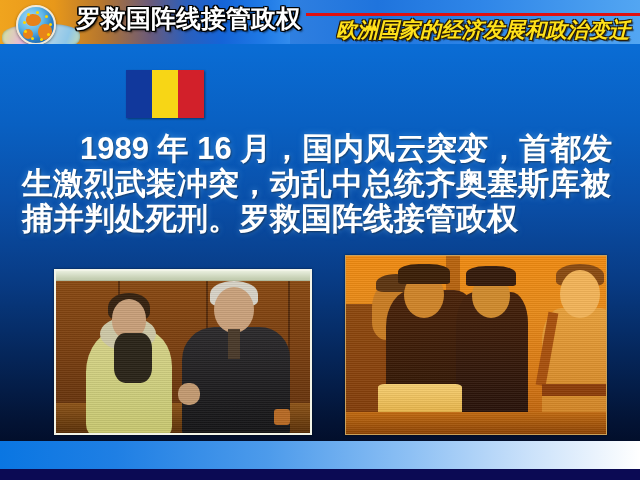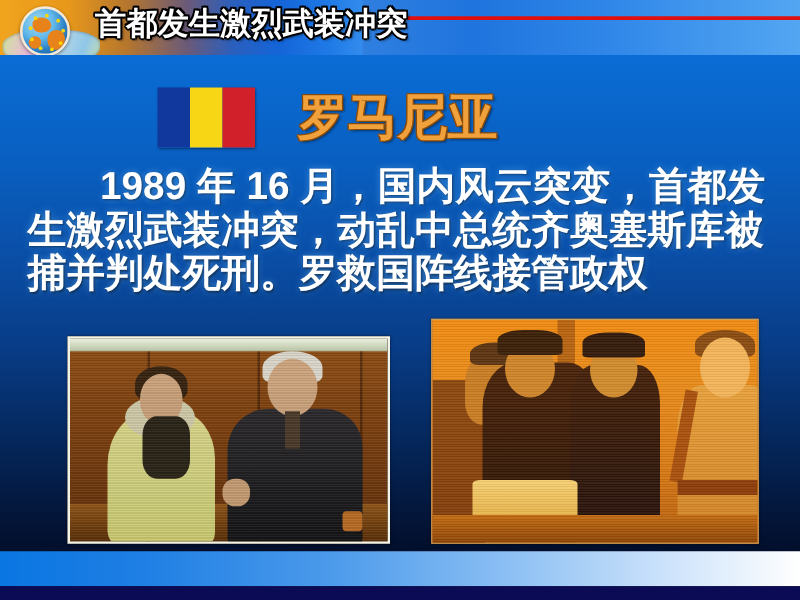--- a/index.html
+++ b/index.html
@@ -262,30 +262,30 @@
         <div class="star" style="left:27px;top:8px;"></div>
         <div class="star" style="left:31px;top:16px;"></div>
         <div class="star" style="left:29px;top:26px;"></div>
         <div class="star" style="left:22px;top:31px;"></div>
         <div class="star" style="left:13px;top:30px;"></div>
         <div class="star" style="left:6px;top:23px;"></div>
         <div class="star" style="left:5px;top:14px;"></div>
       </div>
     </div>
 
-    <div class="hdr-title1">首都发生激烈武装冲突</div>
+    <div class="hdr-title1">罗救国阵线接管政权</div>
+    <div class="hdr-title2">欧洲国家的经济发展和政治变迁</div>
   </div>
 
   <div id="flag">
     <div class="f-blue"></div>
     <div class="f-yellow"></div>
     <div class="f-red"></div>
   </div>
 
-  <div id="country-title">罗马尼亚</div>
 
   <div id="body-text">1989 年 16 月，国内风云突变，首都发生激烈武装冲突，动乱中总统齐奥塞斯库被捕并判处死刑。罗救国阵线接管政权</div>
 
   <div class="photo" id="photo-left">
     <div class="ph-layer wall"></div>
     <div class="ph-layer wall-seam" style="left:62px;"></div>
     <div class="ph-layer wall-seam" style="left:150px;"></div>
     <div class="ph-layer wall-seam" style="left:232px;"></div>
     <div class="ph-layer toprail"></div>
     <div class="ph-layer table"></div>

